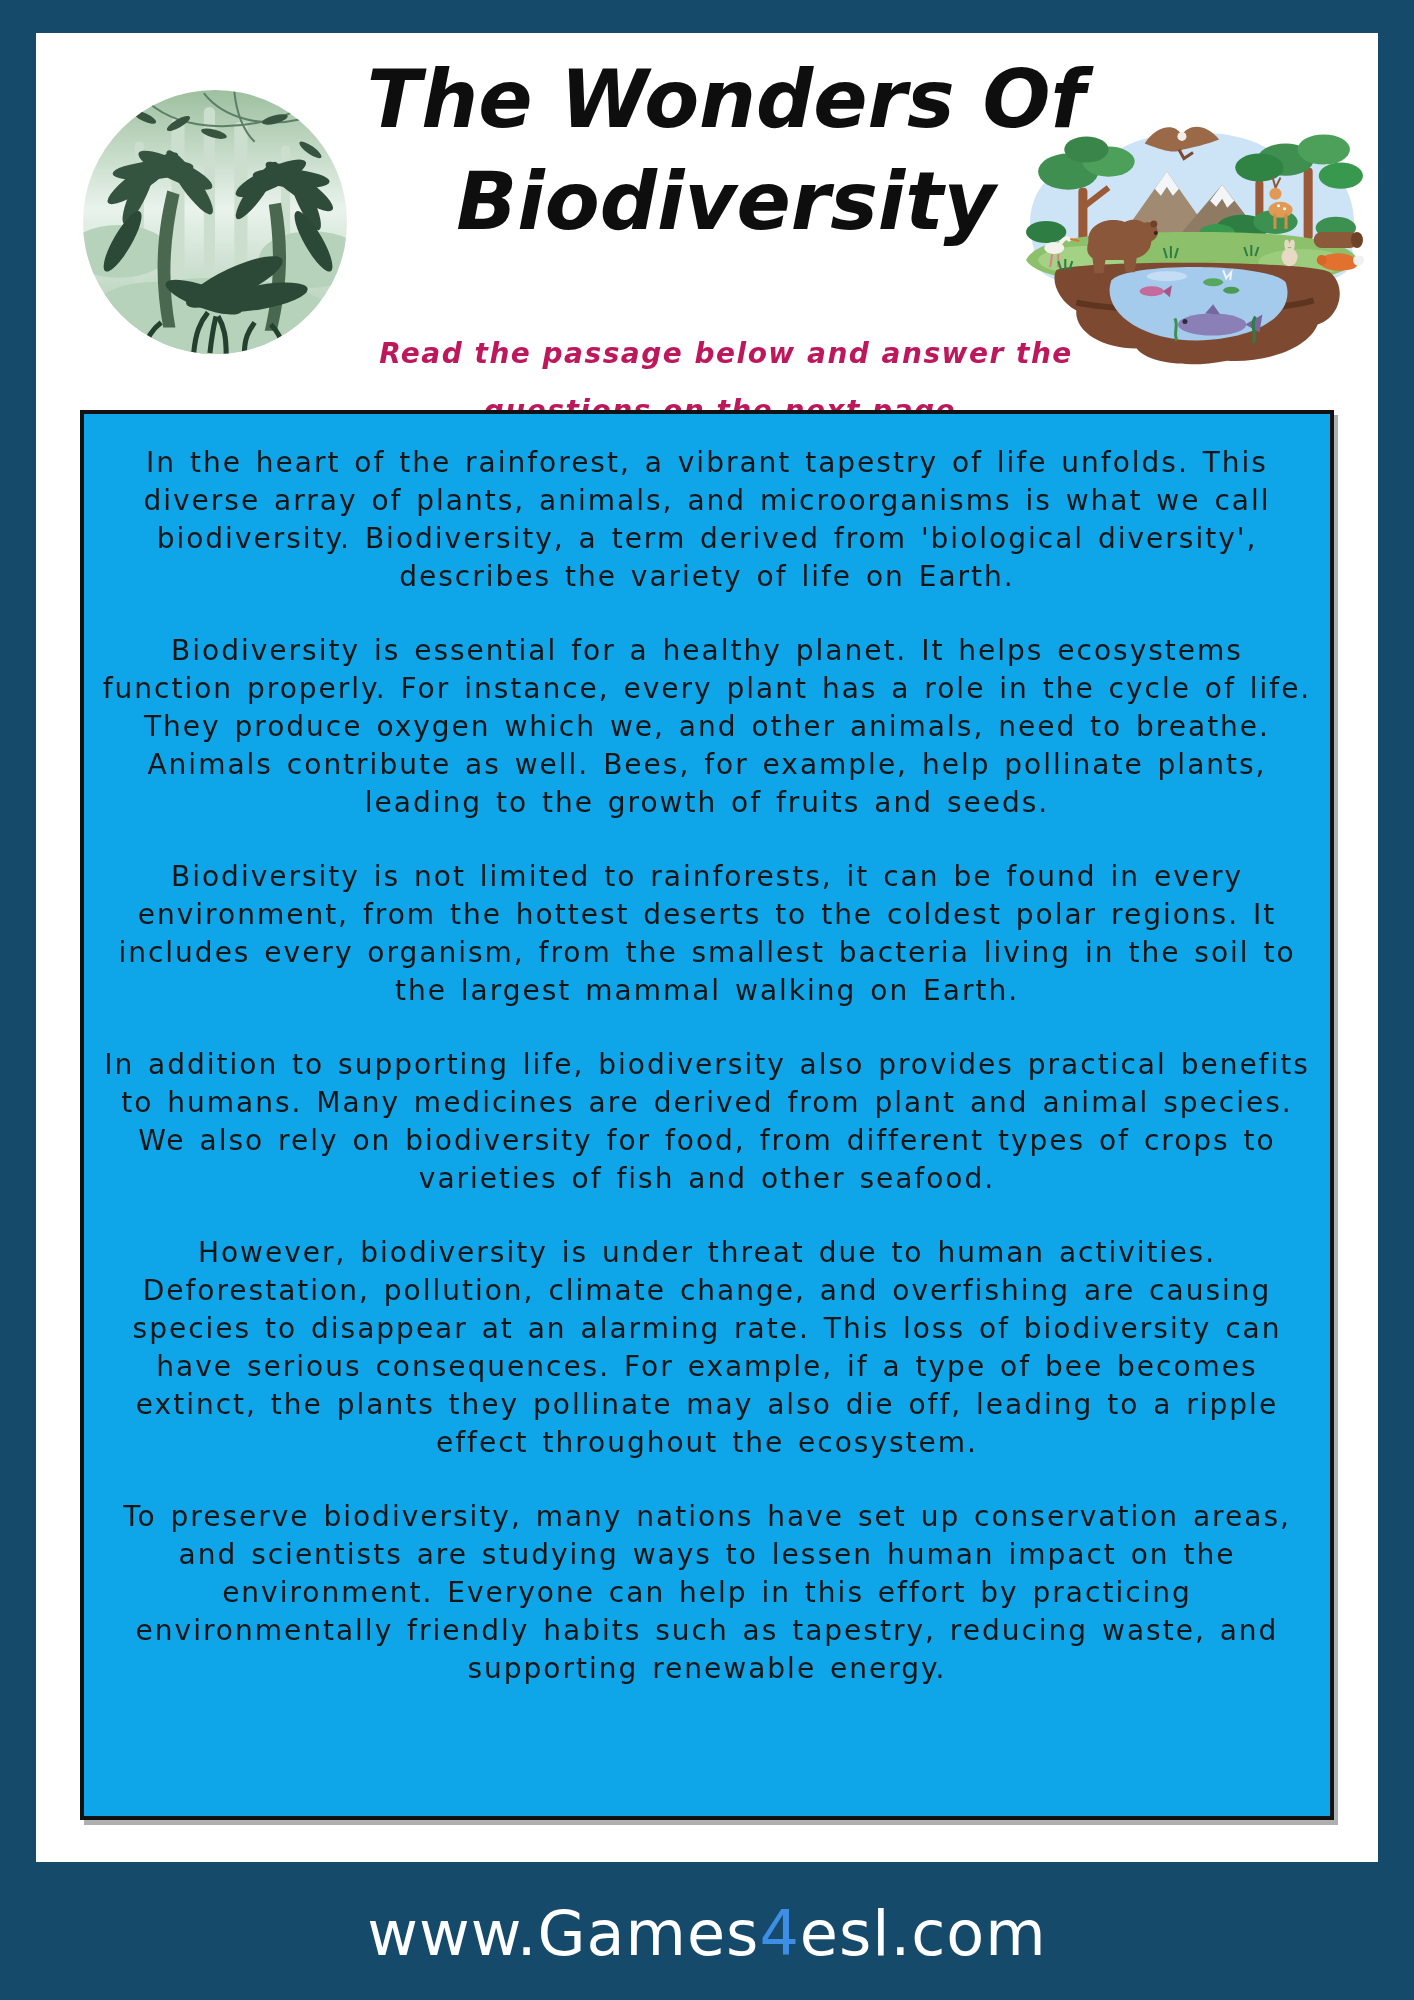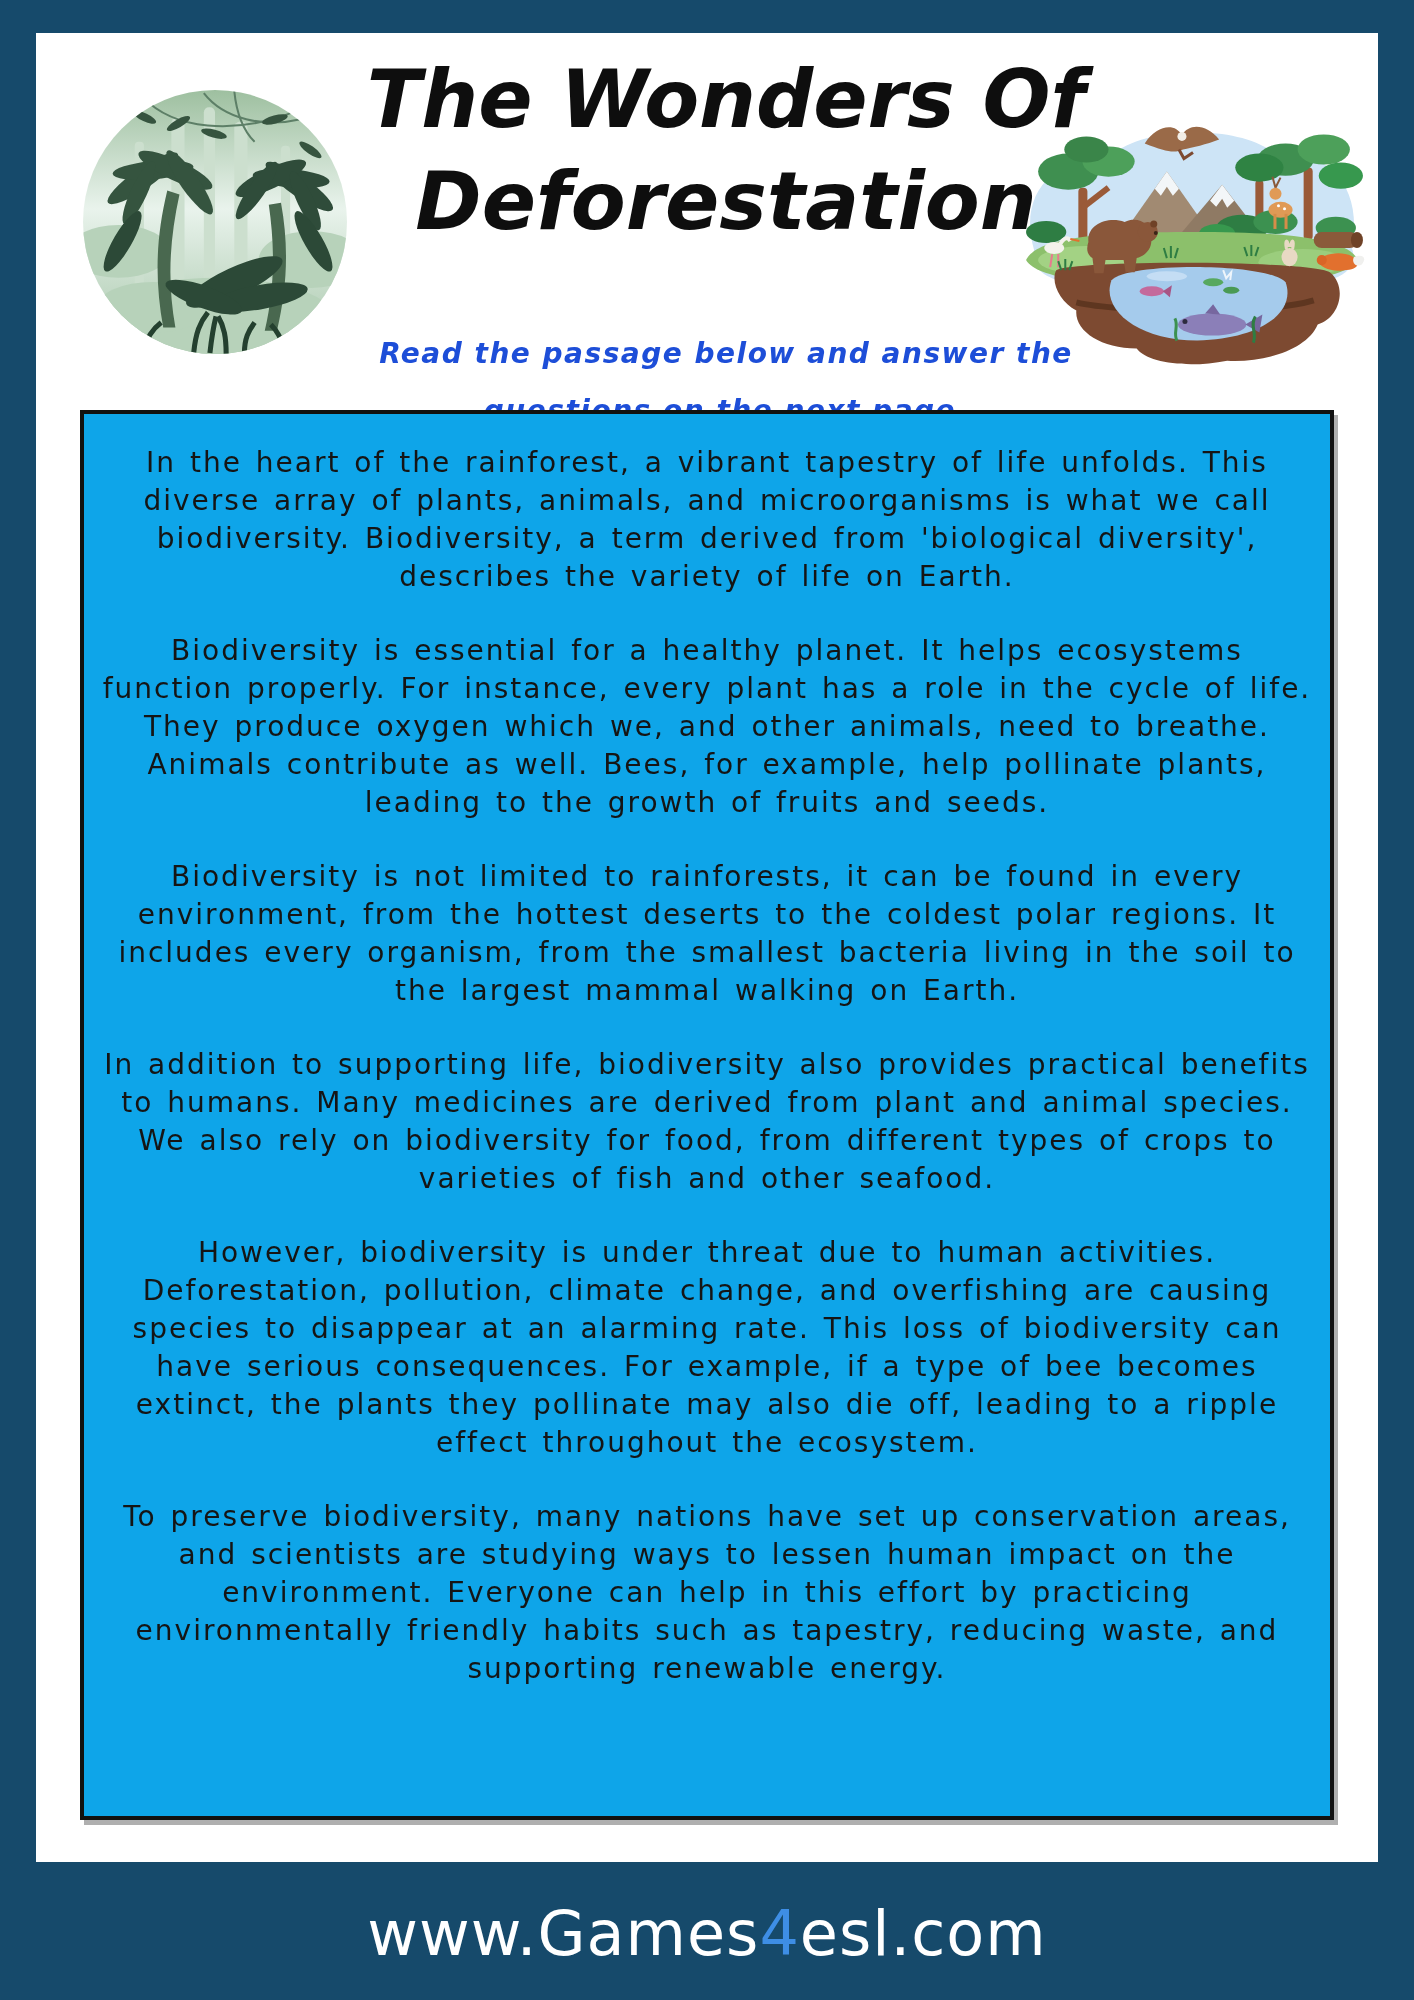--- a/index.html
+++ b/index.html
@@ -21,21 +21,21 @@
     position:absolute;left:980px;top:76px;width:352px;height:262px;
   }
   .title-block{
     position:absolute;left:270px;top:16px;width:840px;
     text-align:center;color:#0e0e0e;
     font-weight:bold;letter-spacing:0px;
   }
   .title-line{font-size:80px;line-height:102px;display:block;font-style:italic;}
   .subtitle-block{
     position:absolute;left:160px;top:292px;width:1060px;text-align:center;
-    font-style:italic;font-weight:bold;color:#1d4ed8;
+    font-style:italic;font-weight:bold;color:#be185d;
   }
   .subtitle-line{display:block;font-size:28px;line-height:57px;letter-spacing:1.5px;}
   
   .passage-box{
     position:absolute;left:44px;top:377px;width:1254px;height:1410px;
     box-sizing:border-box;border:4px solid #111111;background:#0ea5e9;
     box-shadow:4px 5px 0 rgba(110,110,110,.55);
     padding:30px 16px;overflow:hidden;
   }
   .passage-box p{
@@ -234,21 +234,21 @@
     </g>
     <g stroke="#2e7d43" stroke-width="2" fill="none">
       <path d="M150 148 l-3 -10 M154 148 l0 -12 M158 148 l3 -10"></path>
       <path d="M230 146 l-3 -9 M234 146 l0 -11 M238 146 l3 -9"></path>
       <path d="M45 160 l-3 -9 M49 160 l0 -11 M53 160 l3 -9"></path>
     </g>
   </svg>
 
   <div class="title-block">
     <span class="title-line">The Wonders Of</span>
-    <span class="title-line">Deforestation</span>
+    <span class="title-line">Biodiversity</span>
   </div>
 
   <div class="subtitle-block">
     <span class="subtitle-line">Read the passage below and answer the</span>
     <span class="subtitle-line">questions on the next page.</span>
   </div>
 
   <div class="passage-box">
     <p>In the heart of the rainforest, a vibrant tapestry of life unfolds. This diverse array of plants, animals, and microorganisms is what we call biodiversity. Biodiversity, a term derived from 'biological diversity', describes the variety of life on Earth.</p>
     <p>Biodiversity is essential for a healthy planet. It helps ecosystems function properly. For instance, every plant has a role in the cycle of life. They produce oxygen which we, and other animals, need to breathe. Animals contribute as well. Bees, for example, help pollinate plants, leading to the growth of fruits and seeds.</p>

